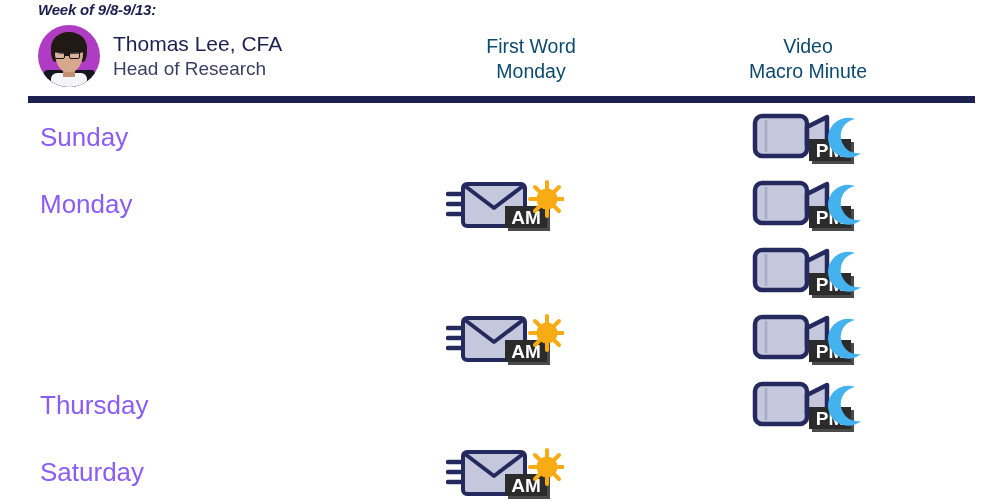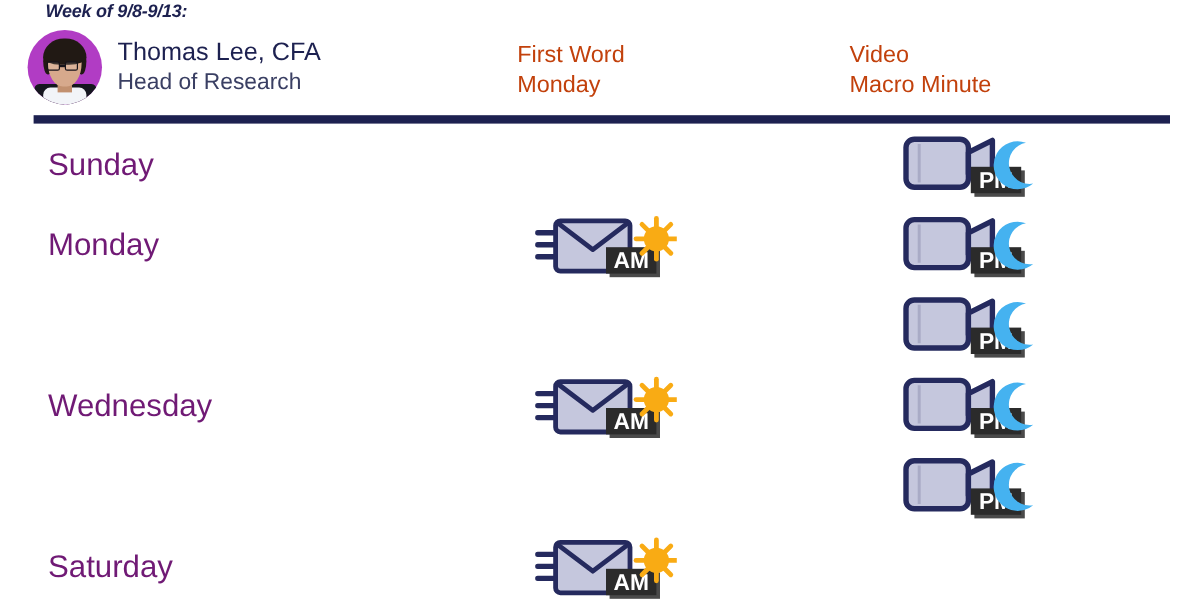--- a/index.html
+++ b/index.html
@@ -25,21 +25,21 @@
     left: 38px; top: 1px;
     font-size: 15px;
     font-weight: bold;
     font-style: italic;
     color: #1d2150;
     letter-spacing: -0.2px;
     white-space: nowrap;
   }
   #analyst-block {
     position: absolute;
-    left: 23px; top: 25px;
+    left: 38px; top: 25px;
     display: flex;
     align-items: center;
   }
   #avatar {
     width: 62px; height: 62px;
     border-radius: 50%;
     background: #b13cc4;
     position: relative;
     overflow: hidden;
     flex: 0 0 auto;
@@ -132,21 +132,22 @@
     font-size: 19px;
     color: #3a3f63;
     margin-top: 2px;
     white-space: nowrap;
   }
 
   .col-head {
     position: absolute;
     top: 34px;
     font-size: 19.5px;
-    color: #c2410c;
+    color: #0c4a6e;
+    text-align: center;
     line-height: 1.27;
     white-space: nowrap;
   }
   #col-head-report { left: 431px; width: 200px; }
   #col-head-video  { left: 708px; width: 200px; }
 
   #header-rule {
     position: absolute;
     left: 28px; top: 96px;
     width: 947px; height: 7px;
@@ -162,21 +163,21 @@
   .schedule-row {
     position: relative;
     height: 67px;
   }
   .day-label {
     position: absolute;
     left: 40px;
     top: 50%;
     transform: translateY(-50%);
     font-size: 26px;
-    color: #701a75;
+    color: #8b5cf6;
     white-space: nowrap;
   }
   .cell {
     position: absolute;
     top: 50%;
     transform: translateY(-50%);
     width: 200px;
     height: 56px;
     display: flex;
     align-items: center;
@@ -309,21 +310,20 @@
     <rect x="58" y="30" width="42" height="22" fill="#2b2b2b"></rect>
     <text x="79" y="47.5" text-anchor="middle" fill="#ffffff" font-family="Liberation Sans, sans-serif" font-size="19" font-weight="bold">PM</text>
 
     <g>
       <path d="M104 10 a20 20 0 1 0 6 34 a16 16 0 1 1 -6 -34 Z" fill="#45b2f0"></path>
     </g>
   </svg>
      </div>
     </div>
     <div class="schedule-row">
-      <div class="day-label">Wednesday</div>
      <div class="cell cell-report">
 
   <svg class="icon-svg" width="118" height="56" viewBox="0 0 118 56">
     <g stroke="#252a5e" stroke-width="4.5" stroke-linecap="round" fill="none">
       <line x1="2" y1="18" x2="19" y2="18"></line>
       <line x1="2" y1="28" x2="19" y2="28"></line>
       <line x1="2" y1="38" x2="19" y2="38"></line>
     </g>
     <rect x="17" y="8" width="62" height="42" rx="4" ry="4" fill="#c5c7dd" stroke="#252a5e" stroke-width="4"></rect>
     <path d="M19 10 L48 32 L77 10" fill="none" stroke="#252a5e" stroke-width="4" stroke-linejoin="round"></path>
@@ -358,20 +358,21 @@
     <rect x="58" y="30" width="42" height="22" fill="#2b2b2b"></rect>
     <text x="79" y="47.5" text-anchor="middle" fill="#ffffff" font-family="Liberation Sans, sans-serif" font-size="19" font-weight="bold">PM</text>
 
     <g>
       <path d="M104 10 a20 20 0 1 0 6 34 a16 16 0 1 1 -6 -34 Z" fill="#45b2f0"></path>
     </g>
   </svg>
      </div>
     </div>
     <div class="schedule-row">
+      <div class="day-label">Thursday</div>
 
      <div class="cell cell-video">
 
   <svg class="icon-svg" width="114" height="56" viewBox="0 0 114 56">
     <rect x="4" y="7" width="52" height="40" rx="7" ry="7" fill="#c5c7dd" stroke="#252a5e" stroke-width="4.5"></rect>
     <line x1="15" y1="11" x2="15" y2="43" stroke="#a9abc6" stroke-width="2.5"></line>
     <path d="M56 18 L76 8 L76 46 L56 36 Z" fill="#c5c7dd" stroke="#252a5e" stroke-width="4.5" stroke-linejoin="round"></path>
 
     <rect x="61" y="33" width="42" height="22" fill="#4a4a4a"></rect>
     <rect x="58" y="30" width="42" height="22" fill="#2b2b2b"></rect>

